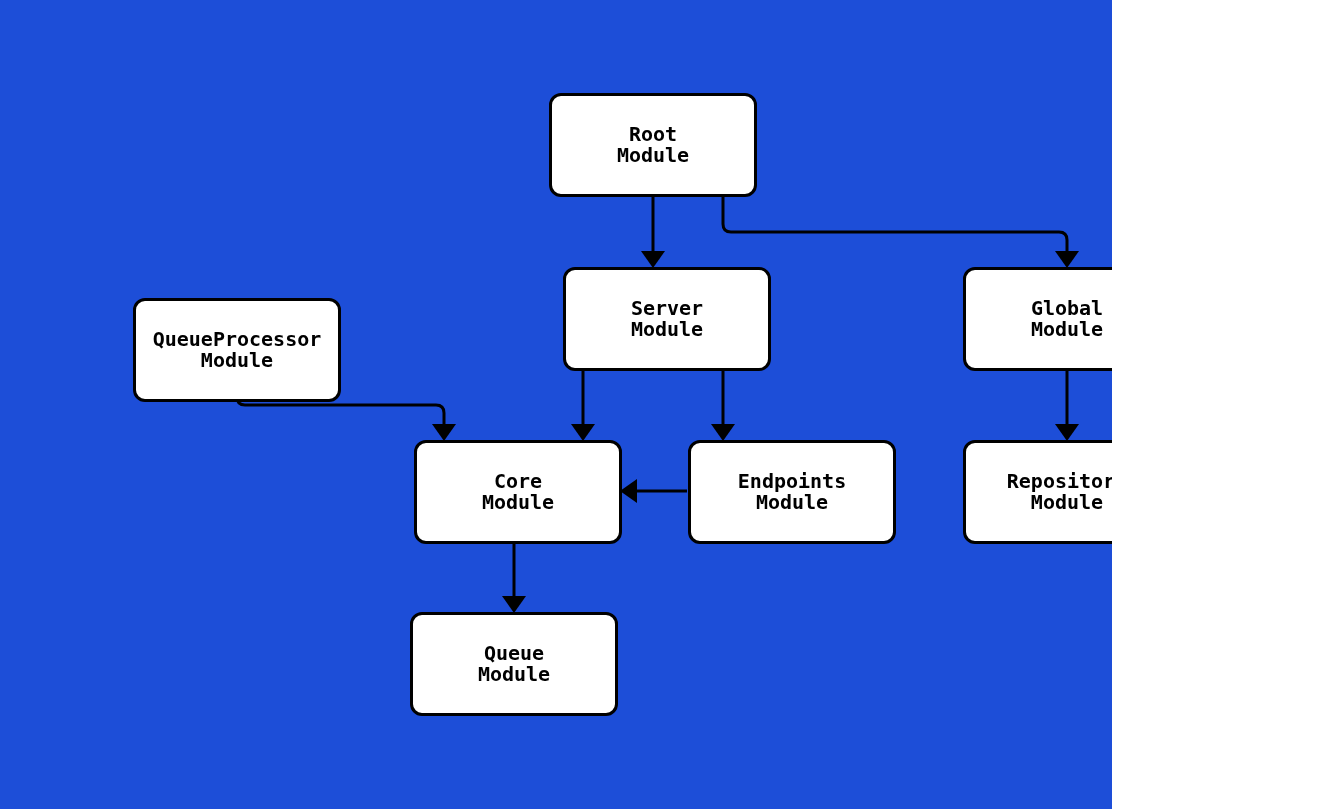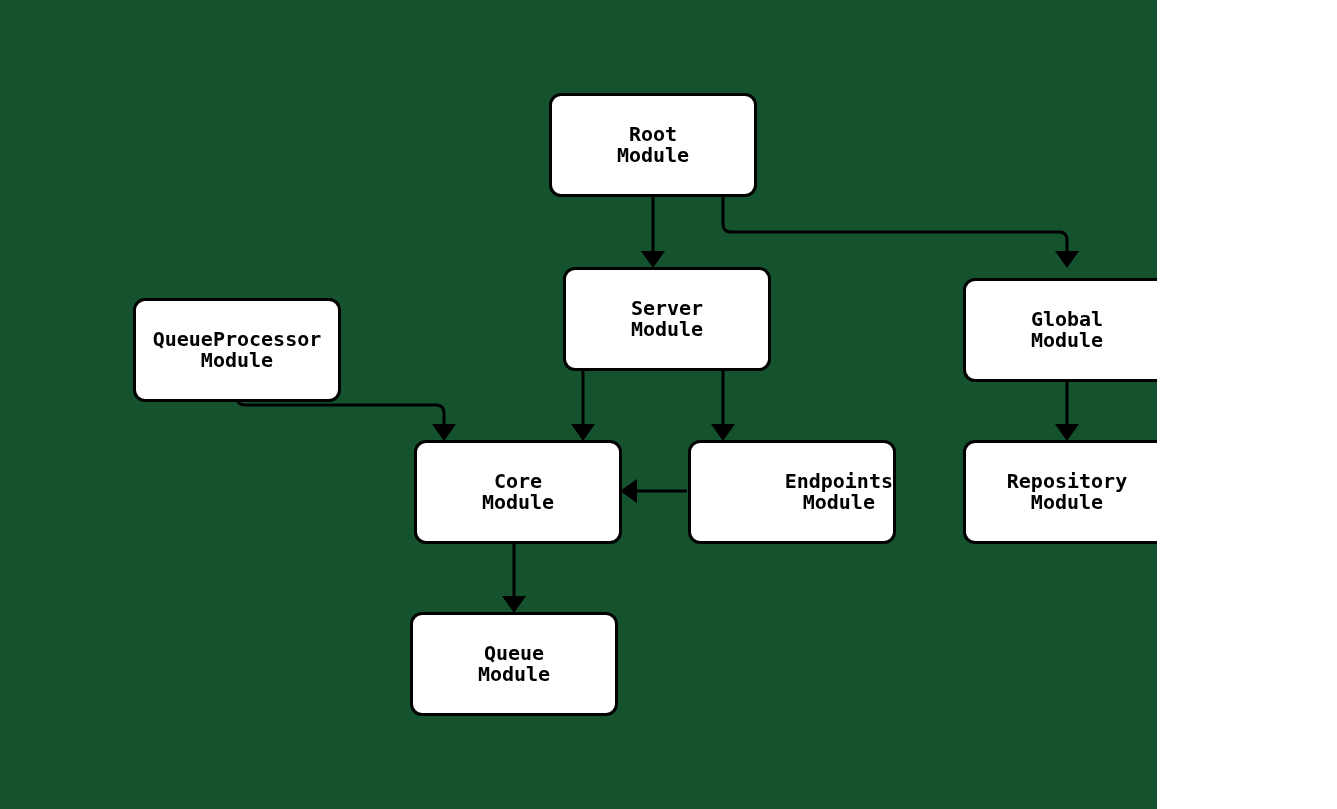--- a/index.html
+++ b/index.html
@@ -4,23 +4,22 @@
 <style>
   html, body {
     margin: 0;
     padding: 0;
     background: #ffffff;
   }
   .canvas {
     position: relative;
     width: 1112px;
     height: 809px;
-    background: #14532d;
+    background: #1d4ed8;
     overflow: hidden;
-    padding-left: 45px;
   }
   .edge-layer {
     position: absolute;
     left: 0;
     top: 0;
     width: 1337px;
     height: 809px;
   }
   .edge {
     fill: none;
@@ -49,23 +48,23 @@
     font-weight: bold;
     font-size: 20px;
     line-height: 21px;
     color: #000000;
     white-space: pre-line;
   }
   
   .pos-root           { left: 549px; top: 93px;  }
   .pos-server         { left: 563px; top: 267px; }
   .pos-queueprocessor { left: 133px; top: 267px; margin-top: 31px; }
-  .pos-global         { left: 963px; top: 278px; }
+  .pos-global         { left: 963px; top: 267px; }
   .pos-core           { left: 414px; top: 440px; }
-  .pos-endpoints      { left: 688px; top: 440px; justify-content: flex-end; }
+  .pos-endpoints      { left: 688px; top: 440px; }
   .pos-repository     { left: 963px; top: 440px; align-items: center; }
   .pos-queue          { left: 410px; top: 612px; }
 </style>
 </head>
 <body>
 
 <div class="canvas">
 
   <svg class="edge-layer" viewBox="0 0 1337 809" aria-hidden="true">
 

